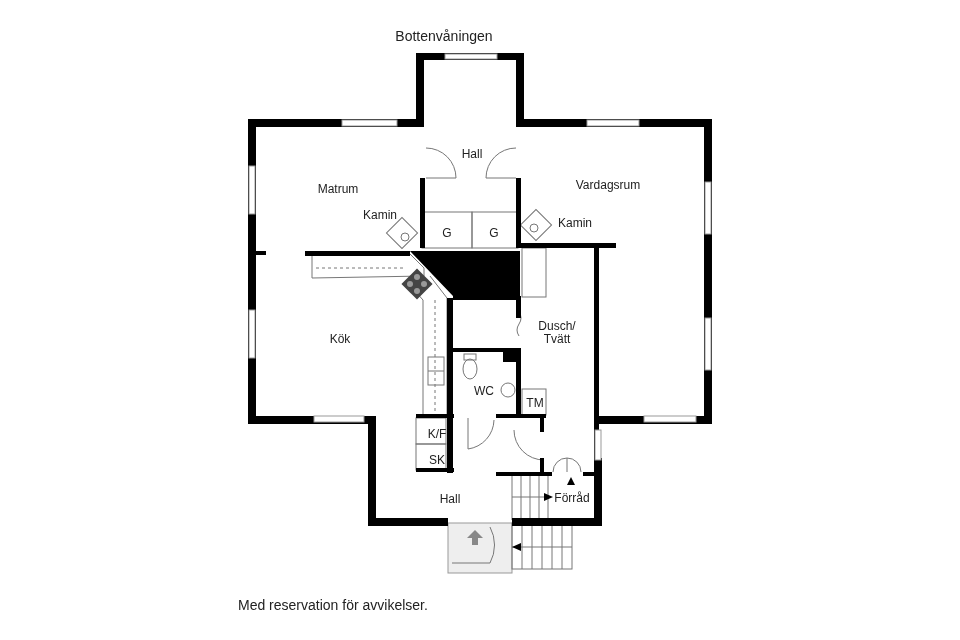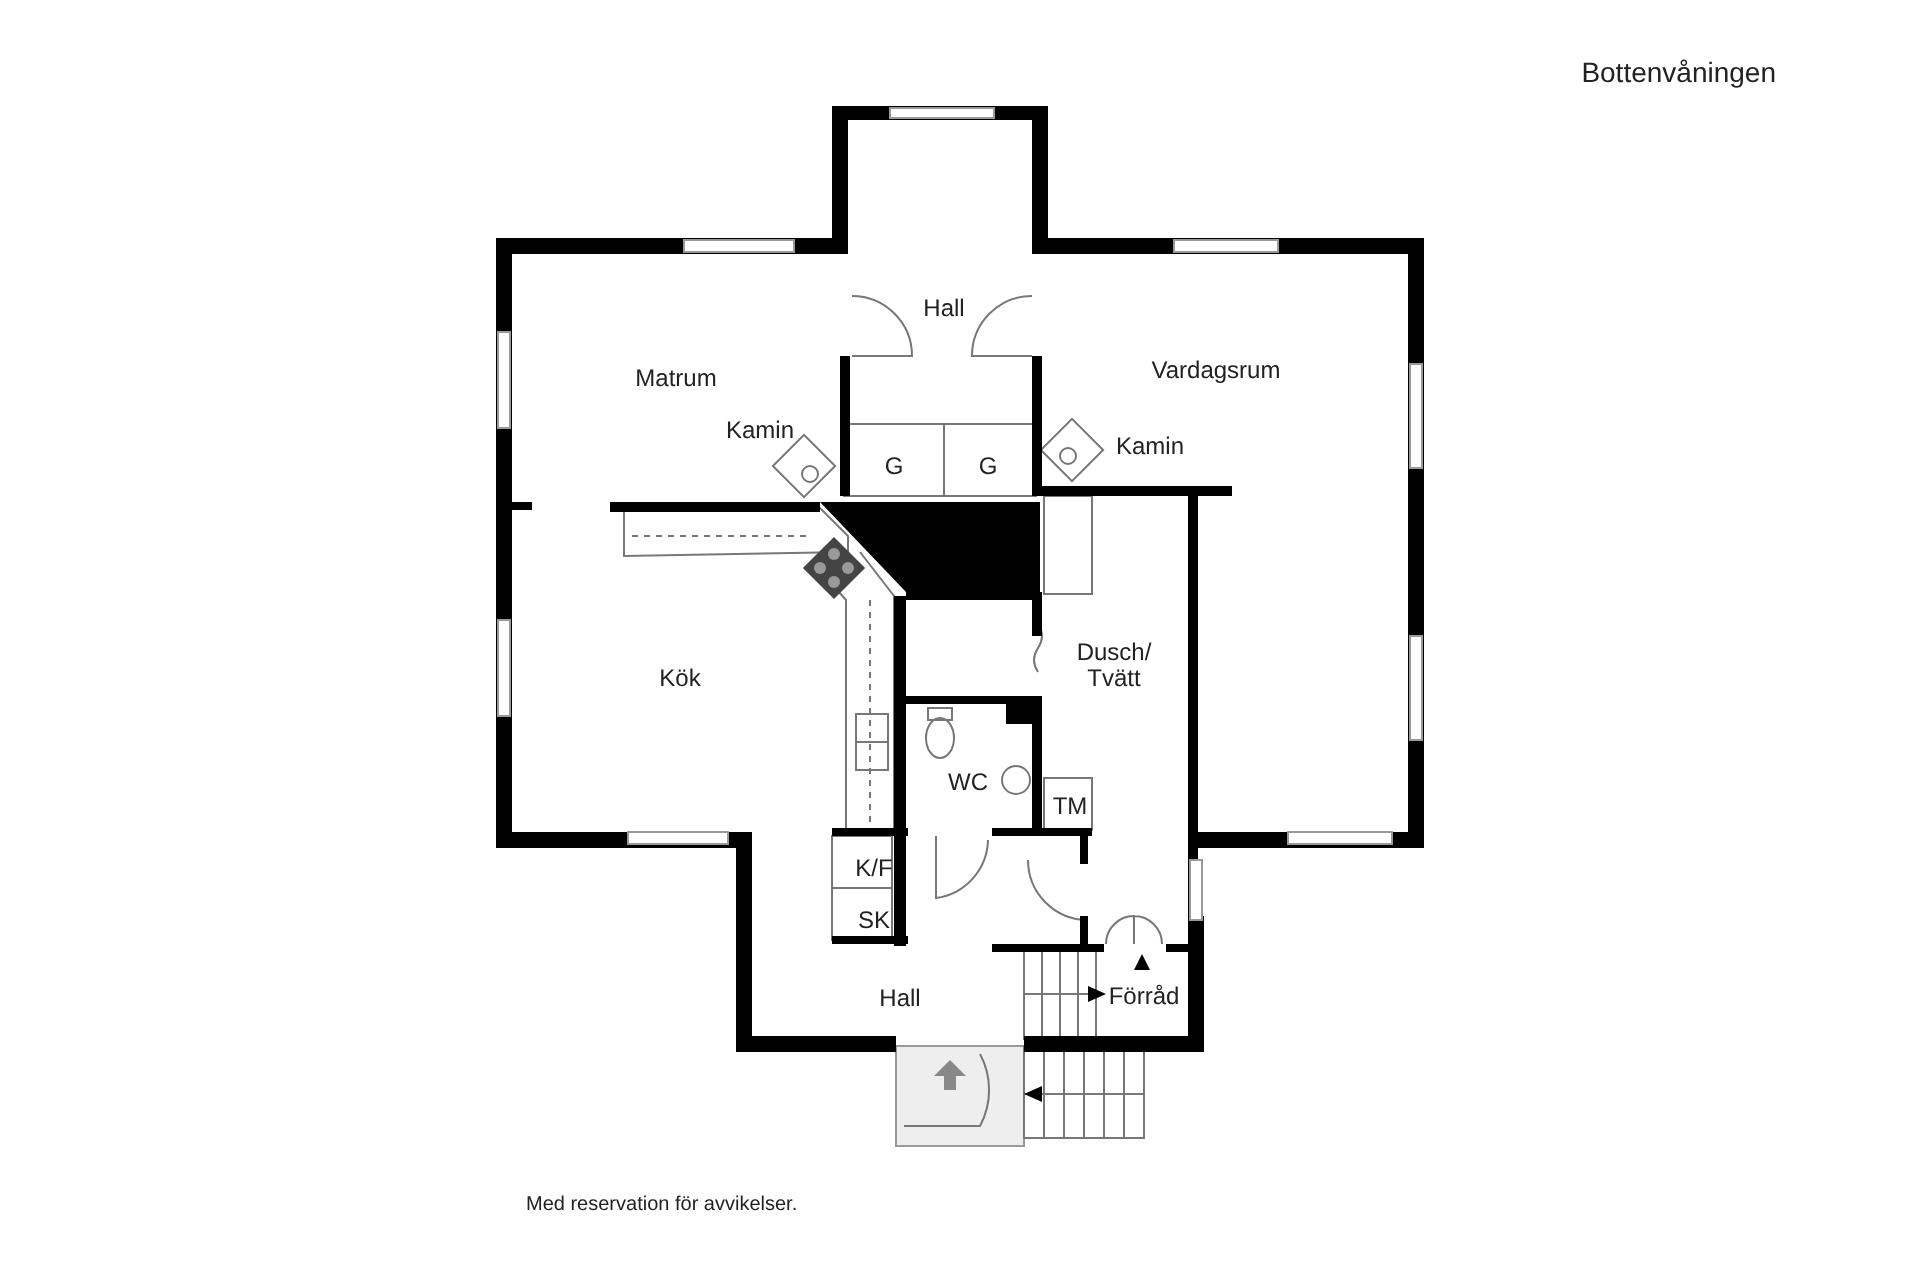--- a/index.html
+++ b/index.html
@@ -1,20 +1,20 @@
 <!DOCTYPE html>
 <html><head>
 <meta charset="utf-8">
 <style>
   html, body { margin: 0; padding: 0; background: #ffffff; }
   body { width: 960px; height: 640px; position: relative; overflow: hidden; font-family: "Liberation Sans", "DejaVu Sans", sans-serif; }
   #plan { position: absolute; left: 0; top: 0; }
   .lbl { font-family: "Liberation Sans", "DejaVu Sans", sans-serif; fill: #222; }
-  .title { position: absolute; left: 0; width: 888px; top: 28px; text-align: right; font-size: 14px; color: #222; }
-  .note { position: absolute; left: 263px; top: 597px; font-size: 10px; color: #222; }
+  .title { position: absolute; left: 0; width: 888px; top: 28px; text-align: center; font-size: 14px; color: #222; }
+  .note { position: absolute; left: 238px; top: 597px; font-size: 14px; color: #222; }
 </style>
 </head>
 <body>
 
 <div class="title">Bottenvåningen</div>
 
 <svg id="plan" width="960" height="640" viewBox="0 0 960 640">
 
   <rect x="448" y="523" width="64" height="50" fill="#eee" stroke="#999" stroke-width="1"></rect>
   <path d="M452 563 L490 563 A38 38 0 0 0 490 527" fill="none" stroke="#777" stroke-width="1"></path>

